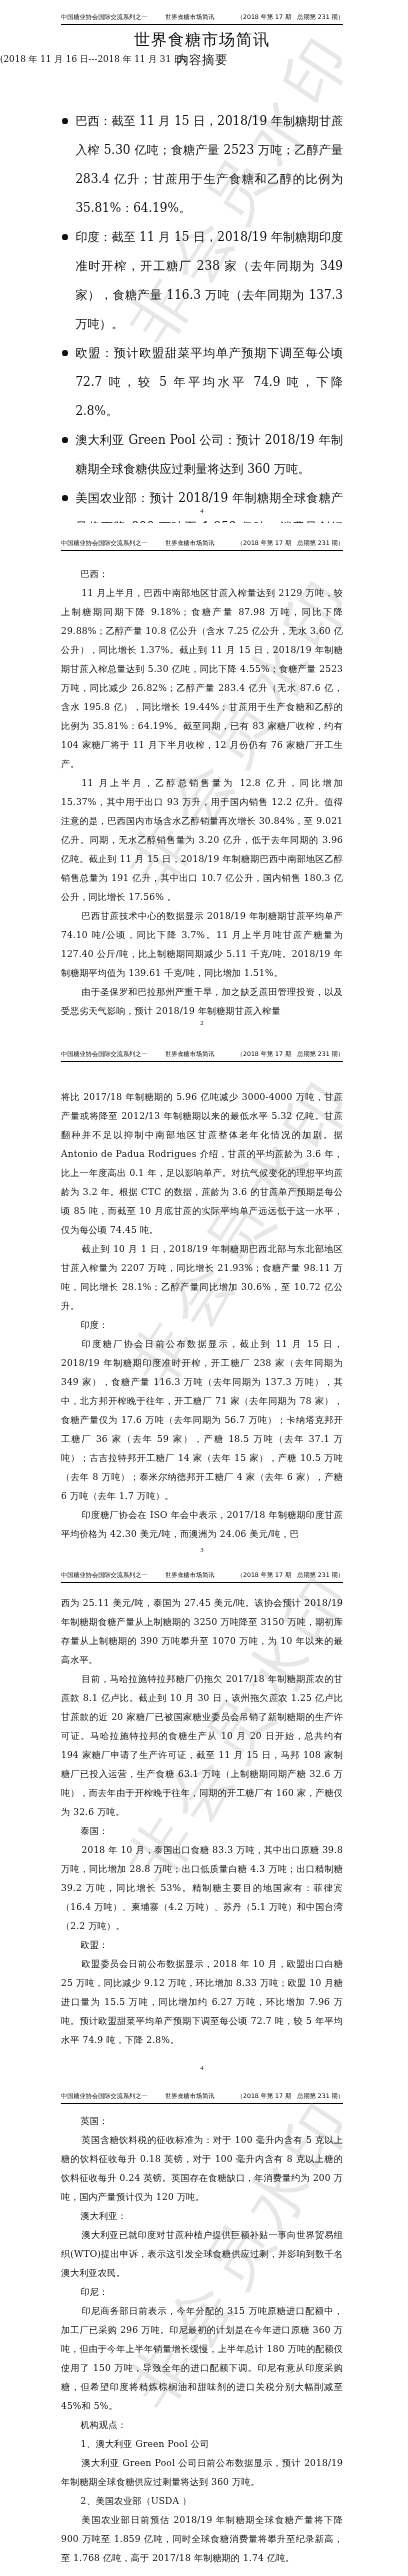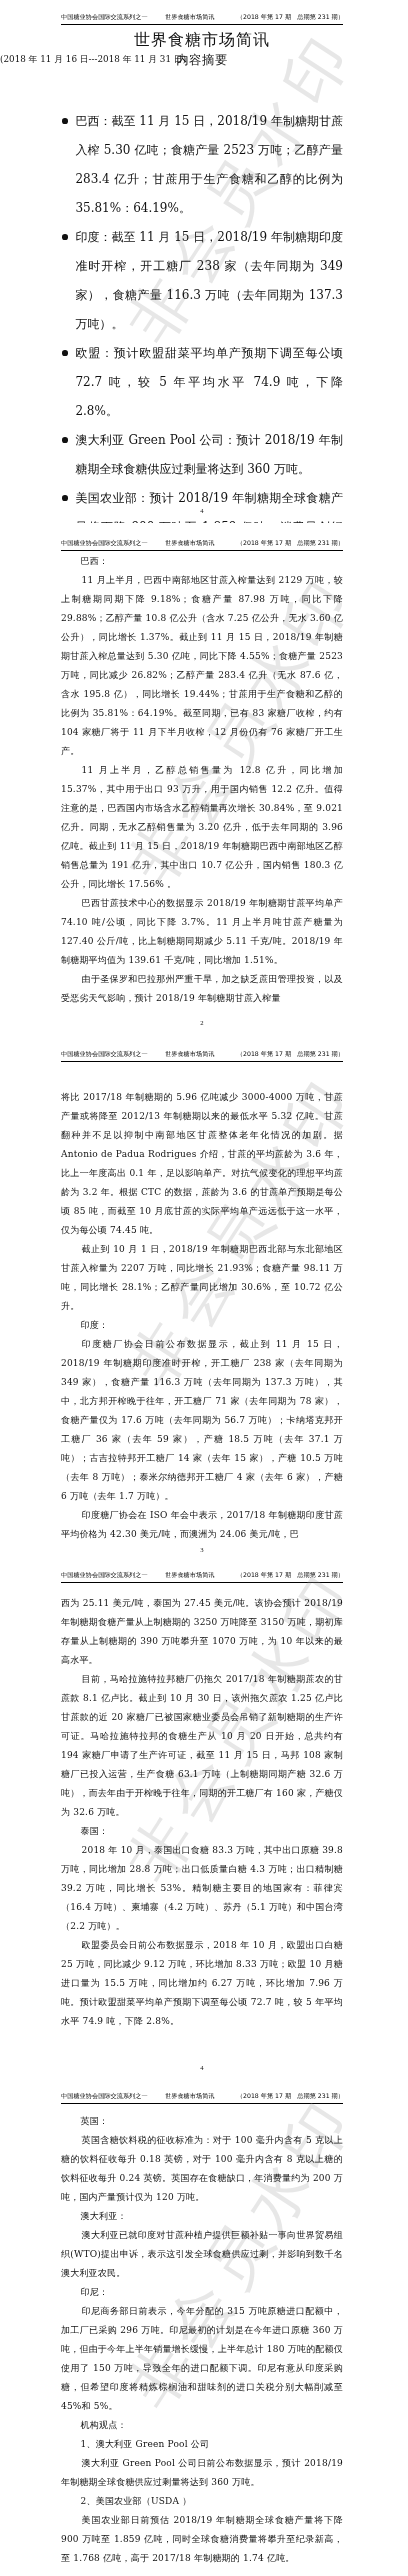--- a/index.html
+++ b/index.html
@@ -50,21 +50,21 @@
   <div class="pnum" style="top:507px;">4</div>
 </div>
 
 <div class="page">
   <div class="hdr" style="top:10.3px;">
     <span class="l">中国糖业协会国际交流系列之一</span>
     <span class="c">世界食糖市场简讯</span>
     <span class="r">（2018 年第 17 期　总期第 231 期）</span>
   </div>
   <div class="wm" style="top:216px;">非会员水印</div>
-  <div class="content" style="top:29px;">
+  <div class="content" style="top:42px;">
     <p class="heading">巴西：</p>
     <p class="indent">11 月上半月，巴西中南部地区甘蔗入榨量达到 2129 万吨，较上制糖期同期下降 9.18%；食糖产量 87.98 万吨，同比下降 29.88%；乙醇产量 10.8 亿公升（含水 7.25 亿公升，无水 3.60 亿公升），同比增长 1.37%。截止到 11 月 15 日，2018/19 年制糖期甘蔗入榨总量达到 5.30 亿吨，同比下降 4.55%；食糖产量 2523 万吨，同比减少 26.82%；乙醇产量 283.4 亿升（无水 87.6 亿，含水 195.8 亿），同比增长 19.44%；甘蔗用于生产食糖和乙醇的比例为 35.81%：64.19%。截至同期，已有 83 家糖厂收榨，约有 104 家糖厂将于 11 月下半月收榨，12 月份仍有 76 家糖厂开工生产。</p>
     <p class="indent">11 月上半月，乙醇总销售量为 12.8 亿升，同比增加 15.37%，其中用于出口 93 万升，用于国内销售 12.2 亿升。值得注意的是，巴西国内市场含水乙醇销量再次增长 30.84%，至 9.021 亿升。同期，无水乙醇销售量为 3.20 亿升，低于去年同期的 3.96 亿吨。截止到 11 月 15 日，2018/19 年制糖期巴西中南部地区乙醇销售总量为 191 亿升，其中出口 10.7 亿公升，国内销售 180.3 亿公升，同比增长 17.56% 。</p>
     <p class="indent">巴西甘蔗技术中心的数据显示 2018/19 年制糖期甘蔗平均单产 74.10 吨/公顷，同比下降 3.7%。11 月上半月吨甘蔗产糖量为 127.40 公斤/吨，比上制糖期同期减少 5.11 千克/吨。2018/19 年制糖期平均值为 139.61 千克/吨，同比增加 1.51%。</p>
     <p class="indent">由于圣保罗和巴拉那州严重干旱，加之缺乏蔗田管理投资，以及受恶劣天气影响，预计 2018/19 年制糖期甘蔗入榨量</p>
   </div>
   <div class="pnum" style="top:496px;">2</div>
 </div>
 
 <div class="page">
@@ -89,20 +89,21 @@
     <span class="l">中国糖业协会国际交流系列之一</span>
     <span class="c">世界食糖市场简讯</span>
     <span class="r">（2018 年第 17 期　总期第 231 期）</span>
   </div>
   <div class="wm" style="top:170px;">非会员水印</div>
   <div class="content" style="top:29px;">
     <p>西为 25.11 美元/吨，泰国为 27.45 美元/吨。该协会预计 2018/19 年制糖期食糖产量从上制糖期的 3250 万吨降至 3150 万吨，期初库存量从上制糖期的 390 万吨攀升至 1070 万吨，为 10 年以来的最高水平。</p>
     <p class="indent">目前，马哈拉施特拉邦糖厂仍拖欠 2017/18 年制糖期蔗农的甘蔗款 8.1 亿卢比。截止到 10 月 30 日，该州拖欠蔗农 1.25 亿卢比甘蔗款的近 20 家糖厂已被国家糖业委员会吊销了新制糖期的生产许可证。马哈拉施特拉邦的食糖生产从 10 月 20 日开始，总共约有 194 家糖厂申请了生产许可证，截至 11 月 15 日，马邦 108 家制糖厂已投入运营，生产食糖 63.1 万吨（上制糖期同期产糖 32.6 万吨），而去年由于开榨晚于往年，同期的开工糖厂有 160 家，产糖仅为 32.6 万吨。</p>
     <p class="heading">泰国：</p>
     <p class="indent">2018 年 10 月，泰国出口食糖 83.3 万吨，其中出口原糖 39.8 万吨，同比增加 28.8 万吨；出口低质量白糖 4.3 万吨；出口精制糖 39.2 万吨，同比增长 53%。精制糖主要目的地国家有：菲律宾（16.4 万吨）、柬埔寨（4.2 万吨）、苏丹（5.1 万吨）和中国台湾（2.2 万吨）。</p>
+    <p class="heading">欧盟：</p>
     <p class="indent">欧盟委员会日前公布数据显示，2018 年 10 月，欧盟出口白糖 25 万吨，同比减少 9.12 万吨，环比增加 8.33 万吨；欧盟 10 月糖进口量为 15.5 万吨，同比增加约 6.27 万吨，环比增加 7.96 万吨。预计欧盟甜菜平均单产预期下调至每公顷 72.7 吨，较 5 年平均水平 74.9 吨，下降 2.8%。</p>
   </div>
   <div class="pnum" style="top:499px;">4</div>
 </div>
 
 <div class="page last">
   <div class="hdr" style="top:0px;">
     <span class="l">中国糖业协会国际交流系列之一</span>
     <span class="c">世界食糖市场简讯</span>
     <span class="r">（2018 年第 17 期　总期第 231 期）</span>

